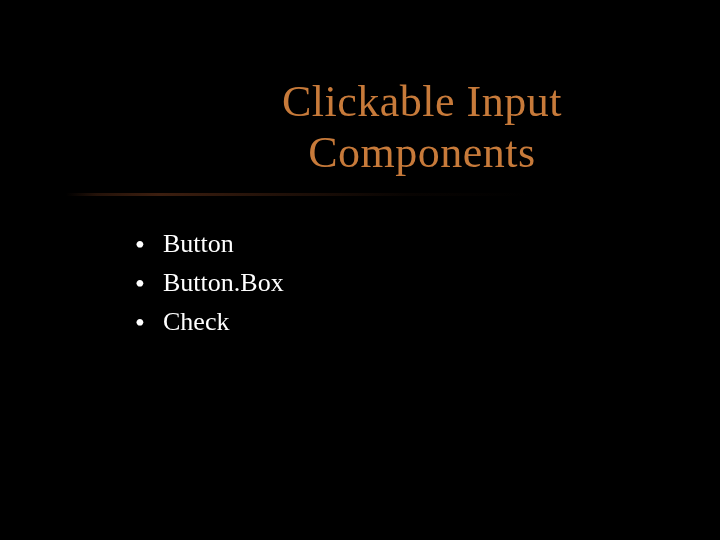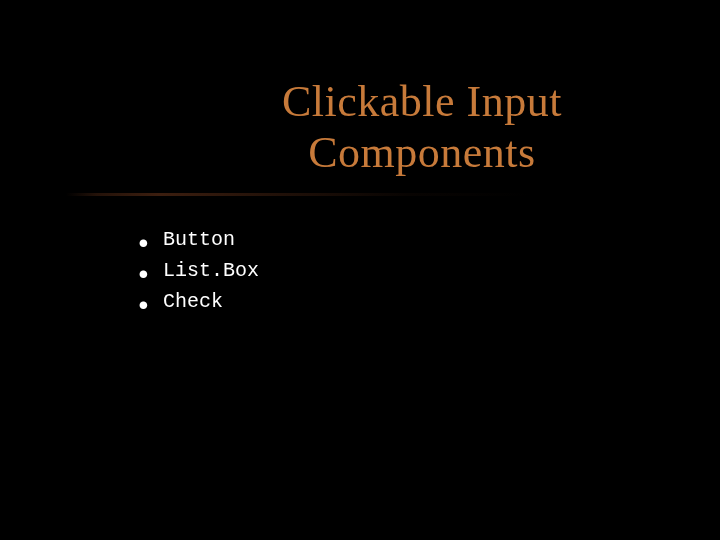--- a/index.html
+++ b/index.html
@@ -41,38 +41,37 @@
         rgba(0,0,0,0) 75%);
       margin-bottom: 30px;
       margin-top: -5px;
     }
     .bullet-list {
       list-style: none;
       padding-left: 65px;
     }
     .bullet-item {
       color: #ffffff;
-      font-size: 20px;
+      font-size: 26px;
       line-height: 1.35;
       position: relative;
       padding-left: 28px;
-      font-family: Liberation Mono, monospace;
     }
     .bullet-item::before {
       content: "•";
       position: absolute;
       left: 0;
       color: #ffffff;
       font-size: 28px;
     }
   </style>
 </head>
 <body>
 
 <div class="slide">
   <h1 class="title">Clickable Input Components</h1>
   <div class="divider"></div>
   <ul class="bullet-list">
     <li class="bullet-item">Button</li>
-    <li class="bullet-item">List.Box</li>
+    <li class="bullet-item">Button.Box</li>
     <li class="bullet-item">Check</li>
   </ul>
 </div>
 
 </body></html>

